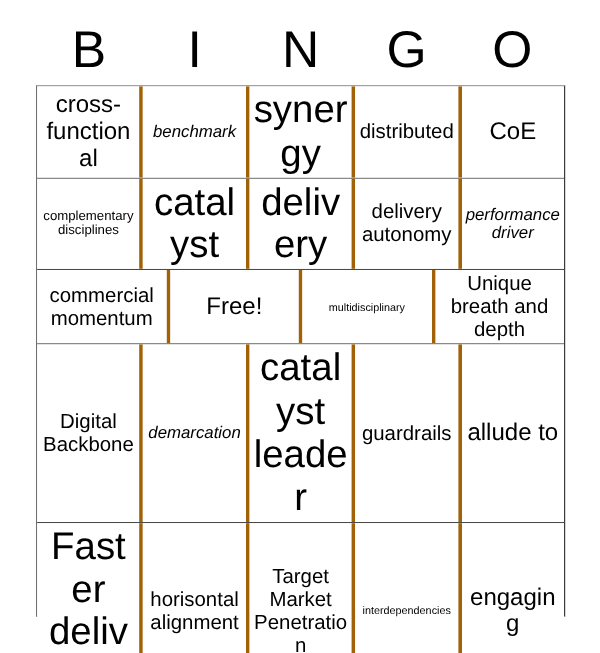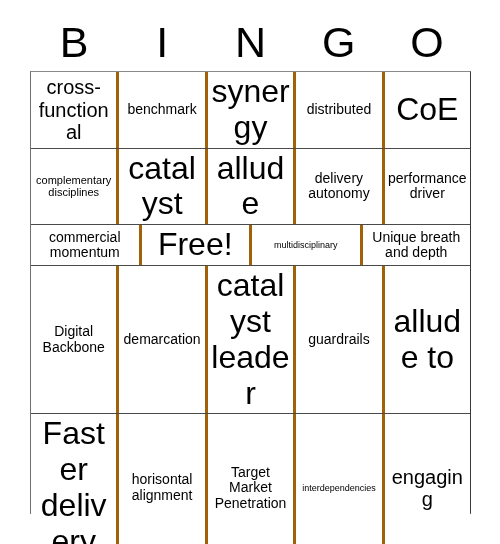--- a/index.html
+++ b/index.html
@@ -90,25 +90,25 @@
   }
   .cell-text {
     display: block;
     width: 100%;
     line-height: 1.12;
     word-wrap: break-word;
     color: #000000;
   }
 
   
-  .t-xxl .cell-text { font-size: 32px; }
+  .t-xxl .cell-text { font-size: 20px; }
   .t-xl  .cell-text { font-size: 32px; }
   .t-lg  .cell-text { font-size: 20px; }
-  .t-md  .cell-text { font-size: 14px; }
-  .t-sm  .cell-text { font-size: 14px; }
+  .t-md  .cell-text { font-size: 17px; }
+  .t-sm  .cell-text { font-size: 14px; font-style: italic; }
   .t-xs  .cell-text { font-size: 11px; text-align: center; }
   .t-xxs .cell-text { font-size: 9px; }
 </style>
 </head>
 <body>
 
 <div id="bingo-card">
 
   <div id="bingo-header">
     <div class="header-letter">B</div>
@@ -139,21 +139,21 @@
     </div>
 
     <div class="bingo-row">
       <div class="bingo-cell t-xs">
           <span class="cell-text">complementary disciplines</span>
         </div>
       <div class="bingo-cell t-xl">
           <span class="cell-text">catalyst</span>
         </div>
       <div class="bingo-cell t-xl">
-          <span class="cell-text">allude</span>
+          <span class="cell-text">delivery</span>
         </div>
       <div class="bingo-cell t-md">
           <span class="cell-text">delivery autonomy</span>
         </div>
       <div class="bingo-cell t-sm">
           <span class="cell-text">performance driver</span>
         </div>
     </div>
 
     <div class="bingo-row">

